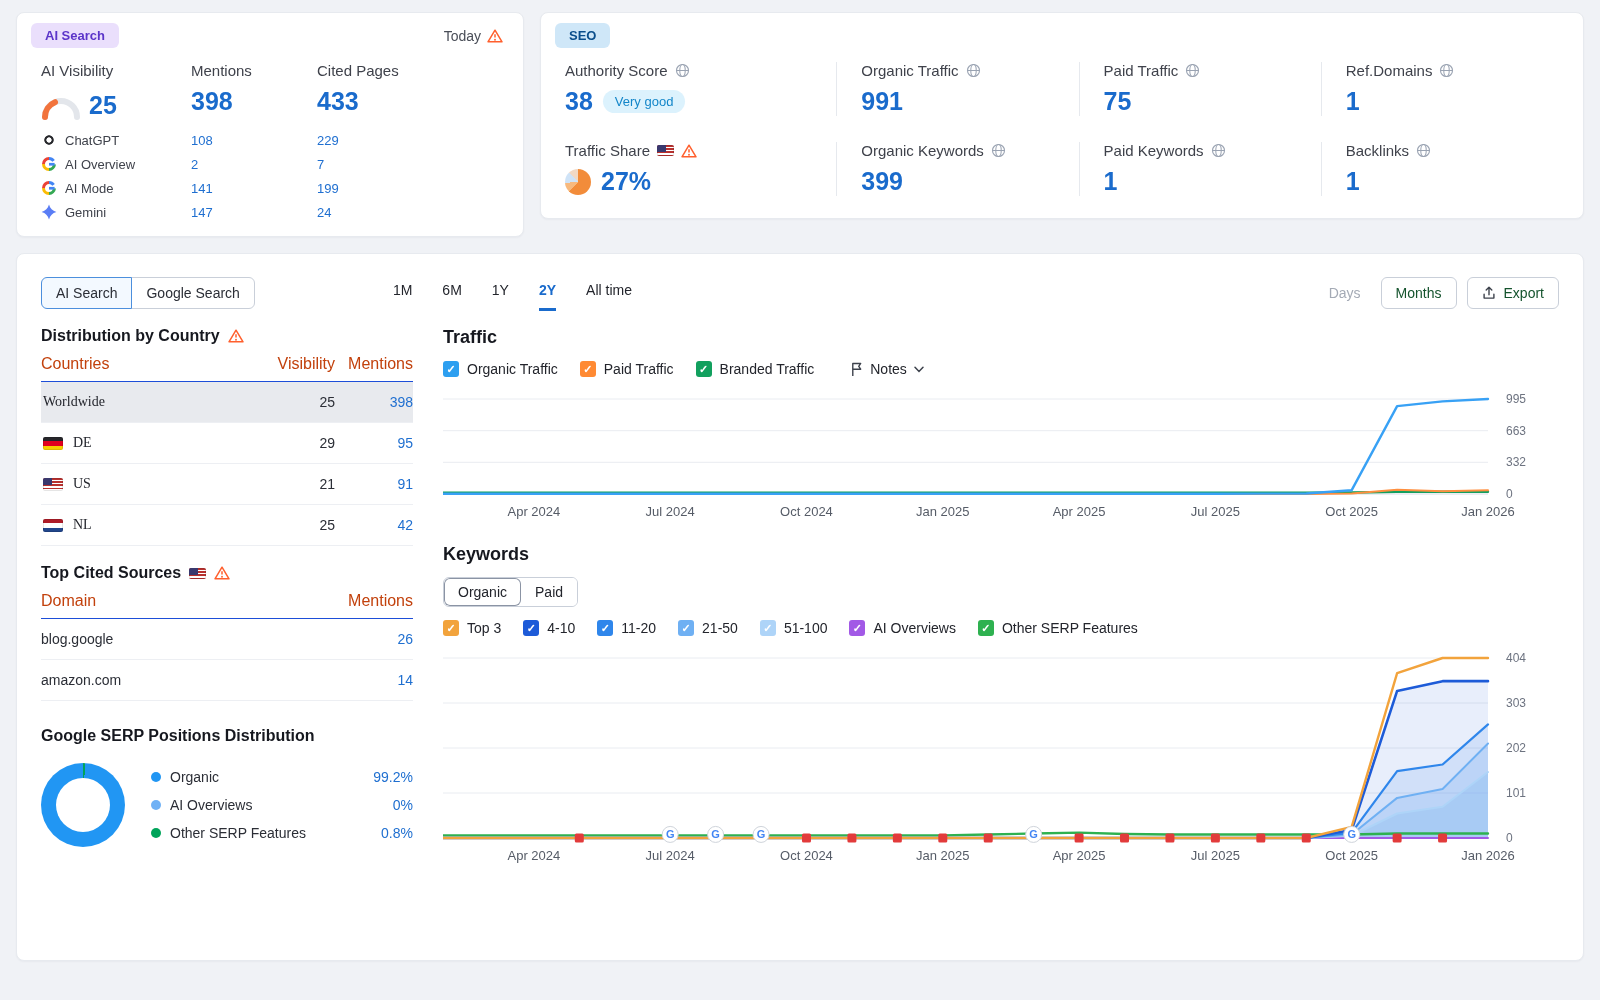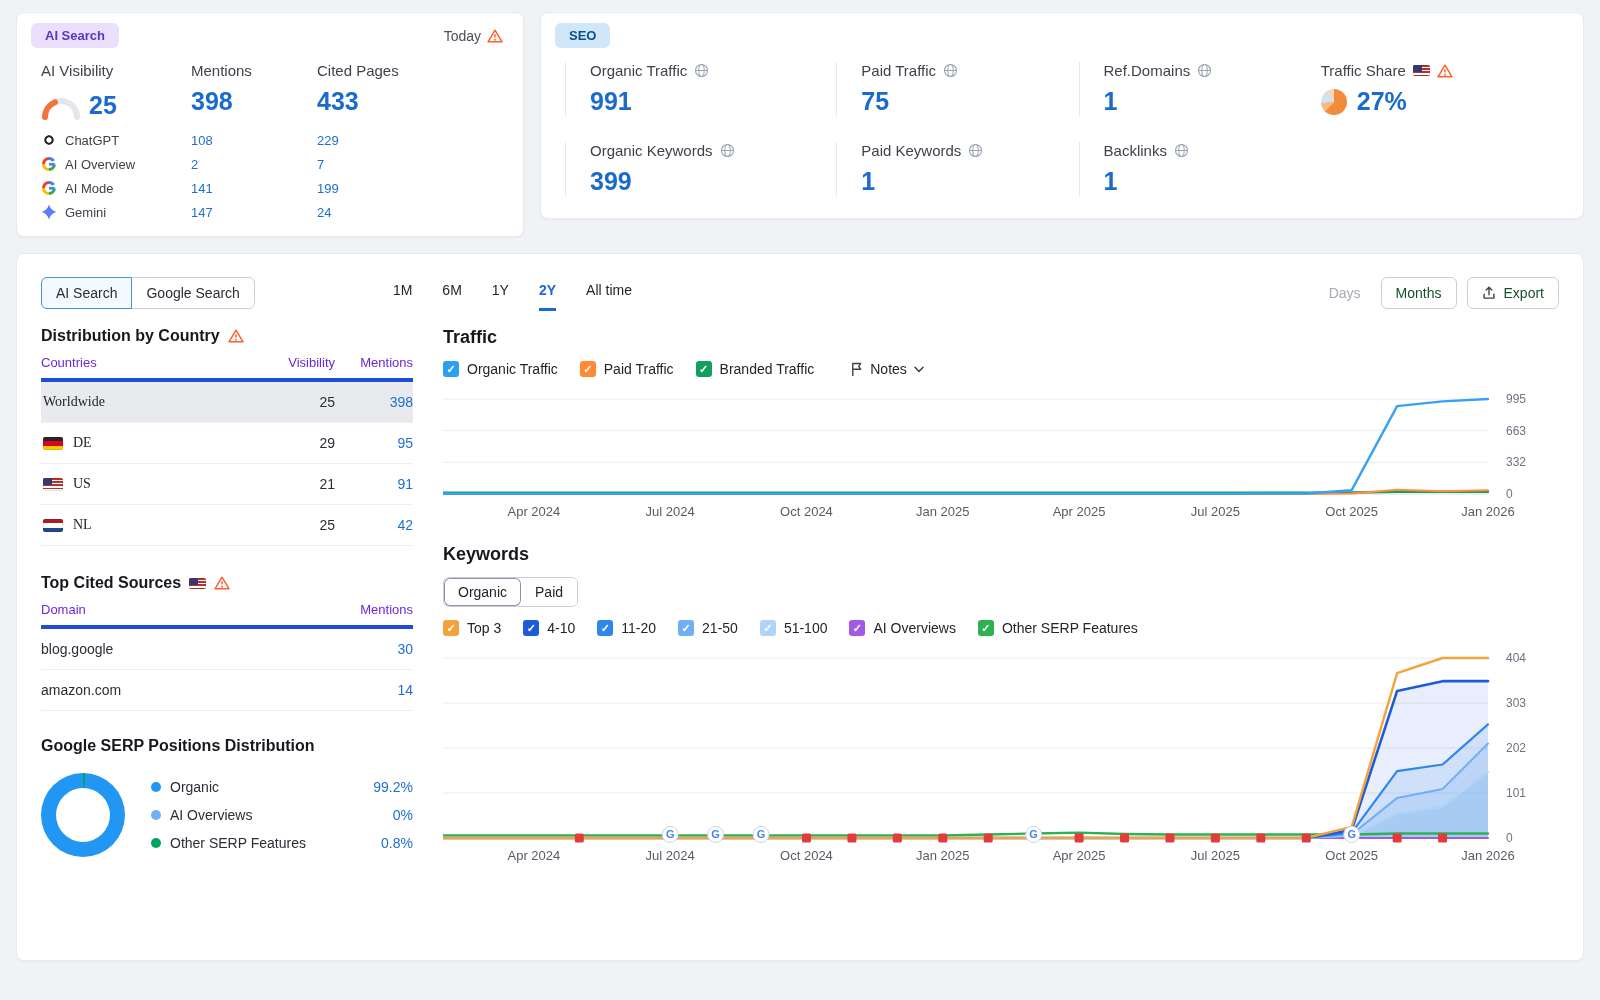--- a/index.html
+++ b/index.html
@@ -46,21 +46,21 @@
   .range.active { color:#1a6bcc; font-weight:700; border-bottom:3px solid #1a6bcc; }
   .toolbar-right { margin-left:auto; display:flex; align-items:center; gap:10px; }
   .days-btn { font-size:14px; color:#a4aab5; padding:7px 10px; cursor:default; }
   .months-btn, .export-btn { font-size:14px; color:#14532d; background:#fff; border:1px solid #c9cfd9; border-radius:6px; padding:7px 14px; cursor:pointer; display:flex; align-items:center; gap:8px; }
 
   .main-cols { display:flex; margin-top:16px; gap:30px; }
   .left-col { width:372px; flex:none; }
   .right-col { flex:1; min-width:0; }
 
   h3.sec { font-size:16px; font-weight:700; color:#16181f; display:flex; align-items:center; gap:8px; }
-  .tbl-head { display:grid; font-size:13px; color:#6d28d9; padding:10px 0 8px; border-bottom:4px solid #1d4ed8; }
+  .tbl-head { display:grid; font-size:16px; color:#c2410c; padding:10px 0 8px; border-bottom:1px solid #1d4ed8; }
   .tbl-row { display:grid; align-items:center; font-size:14px; height:41px; border-bottom:1px solid #edeff3; }
   .cols-3 { grid-template-columns:1fr 78px 78px; }
   .cols-2 { grid-template-columns:1fr 78px; }
   .t-right { text-align:right; }
   .row-selected { background:#e8eaee; }
   .row-selected > :first-child { padding-left:2px; }
   .country-cell { display:flex; align-items:center; gap:10px; padding-left:2px; color:#23252c;font-family:Liberation Serif, serif; }
   .mentions-link { color:#1f6fd0; cursor:pointer; }
 
   .flag { display:inline-block; width:20px; height:13px; border-radius:2px; box-shadow:inset 0 0 0 1px rgba(0,0,0,.10); position:relative; overflow:hidden; flex:none; }
@@ -195,20 +195,32 @@
         </div>
         <div class="num-link">147</div>
         <div class="num-link">24</div>
       </div>
     </section>
 
     <section class="card seo-card">
       <span class="badge badge-blue">SEO</span>
       <div class="seo-grid">
 
+        <div class="seo-cell">
+          <div class="seo-label">
+              <span>Authority Score</span>
+            <svg class="icon-globe">
+                <use href="#i-globe"></use>
+              </svg>
+            </div>
+          <div class="seo-value">
+              <span>38</span>
+            <span class="rating-pill">Very good</span>
+            </div>
+        </div>
         <div class="seo-cell divided">
           <div class="seo-label">
               <span>Organic Traffic</span>
             <svg class="icon-globe">
                 <use href="#i-globe"></use>
               </svg>
             </div>
           <div class="seo-value">991</div>
         </div>
         <div class="seo-cell divided">
@@ -339,34 +351,34 @@
         </div>
         <div class="tbl-row cols-3">
           <span class="country-cell">
               <span class="flag flag-nl"></span>
               <span>NL</span>
             </span>
           <span class="t-right">25</span>
           <span class="t-right mentions-link">42</span>
         </div>
 
-        <h3 class="sec" style="margin-top:28px">
+        <h3 class="sec" style="margin-top:18px">
           <span>Top Cited Sources</span>
           <span class="flag flag-us flag-sm"></span>
           <svg class="icon-warn">
               <use href="#i-warn"></use>
             </svg>
         </h3>
         <div class="tbl-head cols-2">
           <span>Domain</span>
           <span class="t-right">Mentions</span>
         </div>
         <div class="tbl-row cols-2">
           <span>blog.google</span>
-          <span class="t-right mentions-link">30</span>
+          <span class="t-right mentions-link">26</span>
         </div>
         <div class="tbl-row cols-2">
           <span>amazon.com</span>
           <span class="t-right mentions-link">14</span>
         </div>
 
         <h3 class="sec" style="margin-top:26px">
           <span>Google SERP Positions Distribution</span>
         </h3>
         <div class="serp-wrap">

